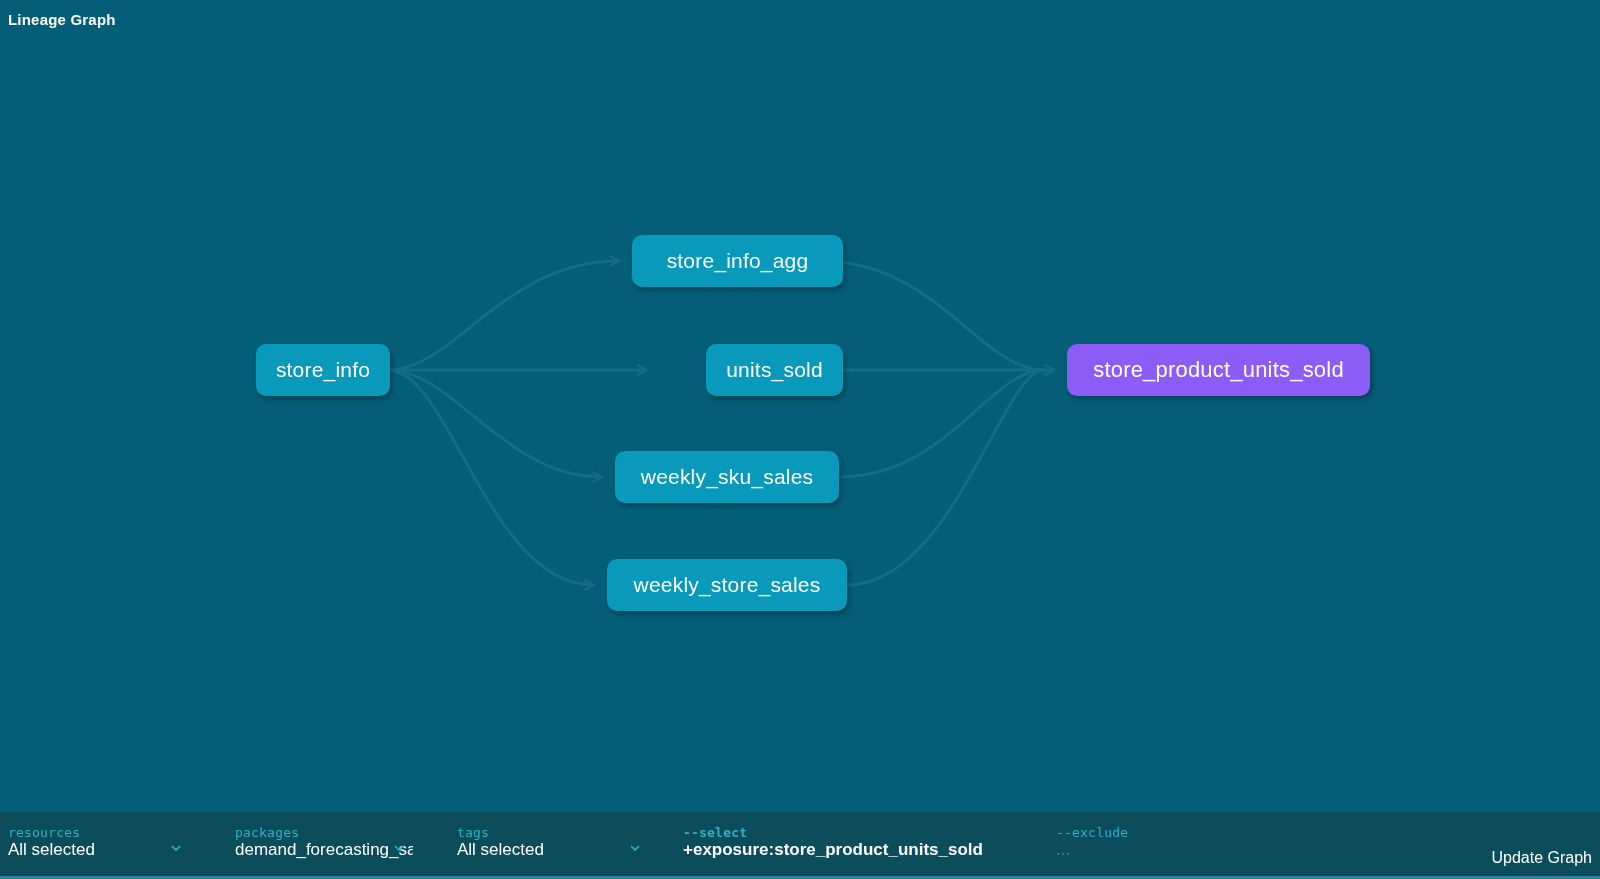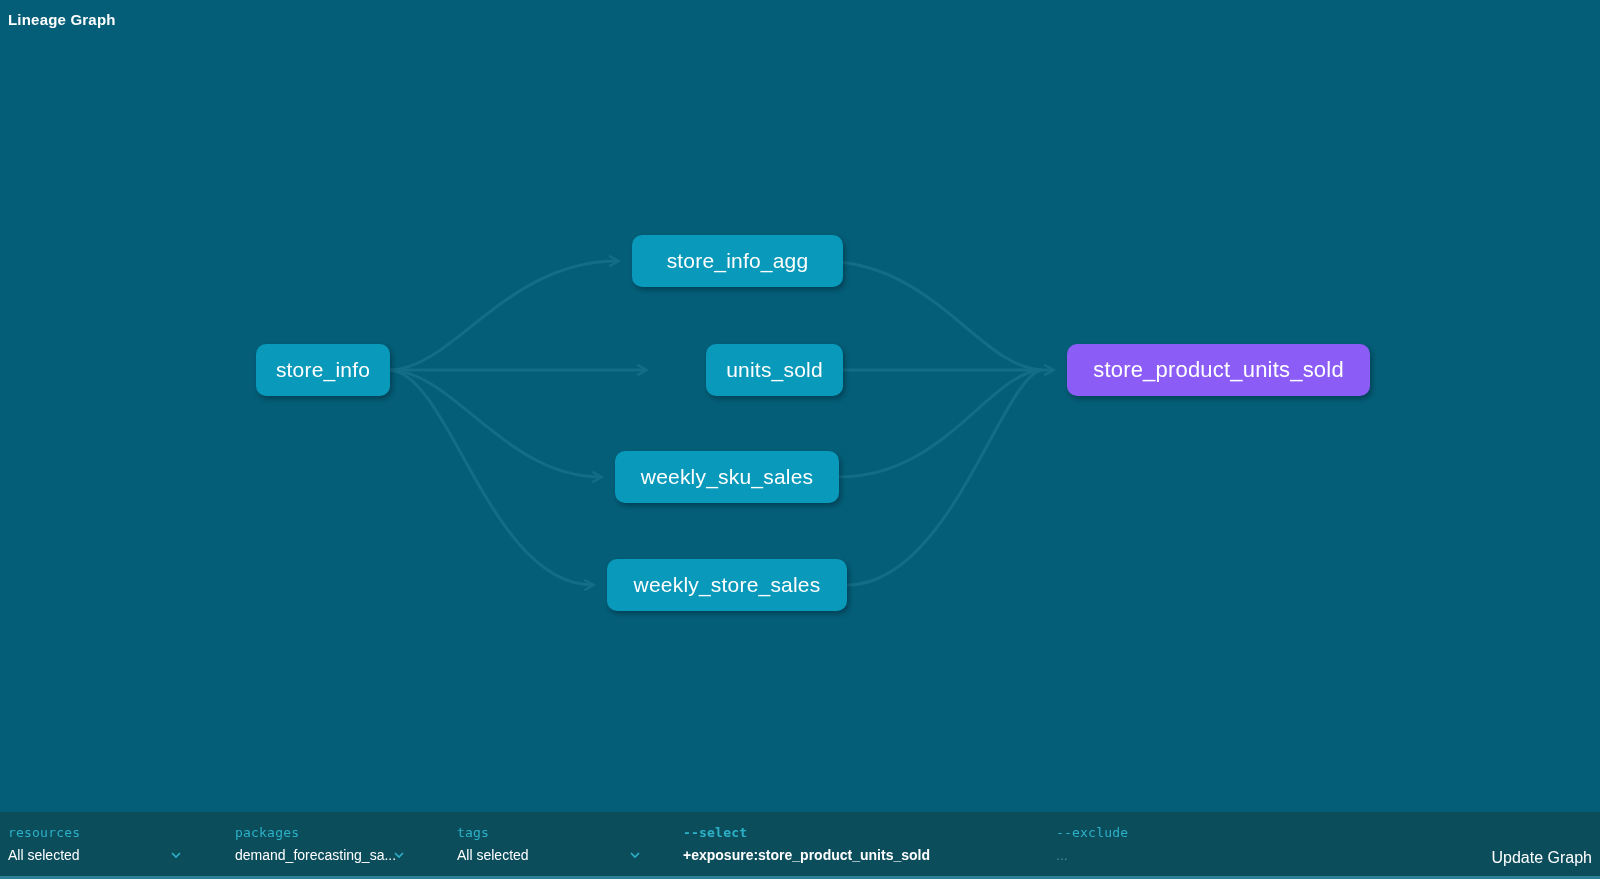--- a/index.html
+++ b/index.html
@@ -40,22 +40,22 @@
   .filterbar .strip{
     position:absolute;left:0;bottom:0;width:100%;height:3px;background:#2E8096;
   }
   .field{position:absolute;top:0;height:64px;}
   .field .flabel{
     display:block;margin-top:13px;
     font-family:"DejaVu Sans Mono", monospace;
     font-size:13px;color:#2CB1C7;letter-spacing:.2px;
   }
   .field .fvalue{
-    display:block;margin-top:7px;position:relative;
-    font-size:14px;color:#ffffff;cursor:pointer;white-space:nowrap;
+    display:block;position:relative;
+    font-size:17px;color:#ffffff;cursor:pointer;white-space:nowrap;
   }
   .field .fvalue.dim{color:#3E8FA4;}
   .chev{
     position:absolute;top:2px;
     width:12px;height:12px;cursor:pointer;
   }
   .chev svg{display:block;}
   .f-resources{left:8px;width:180px;}
   .f-resources .chev{left:162px;}
   .f-packages{left:235px;width:180px;}

